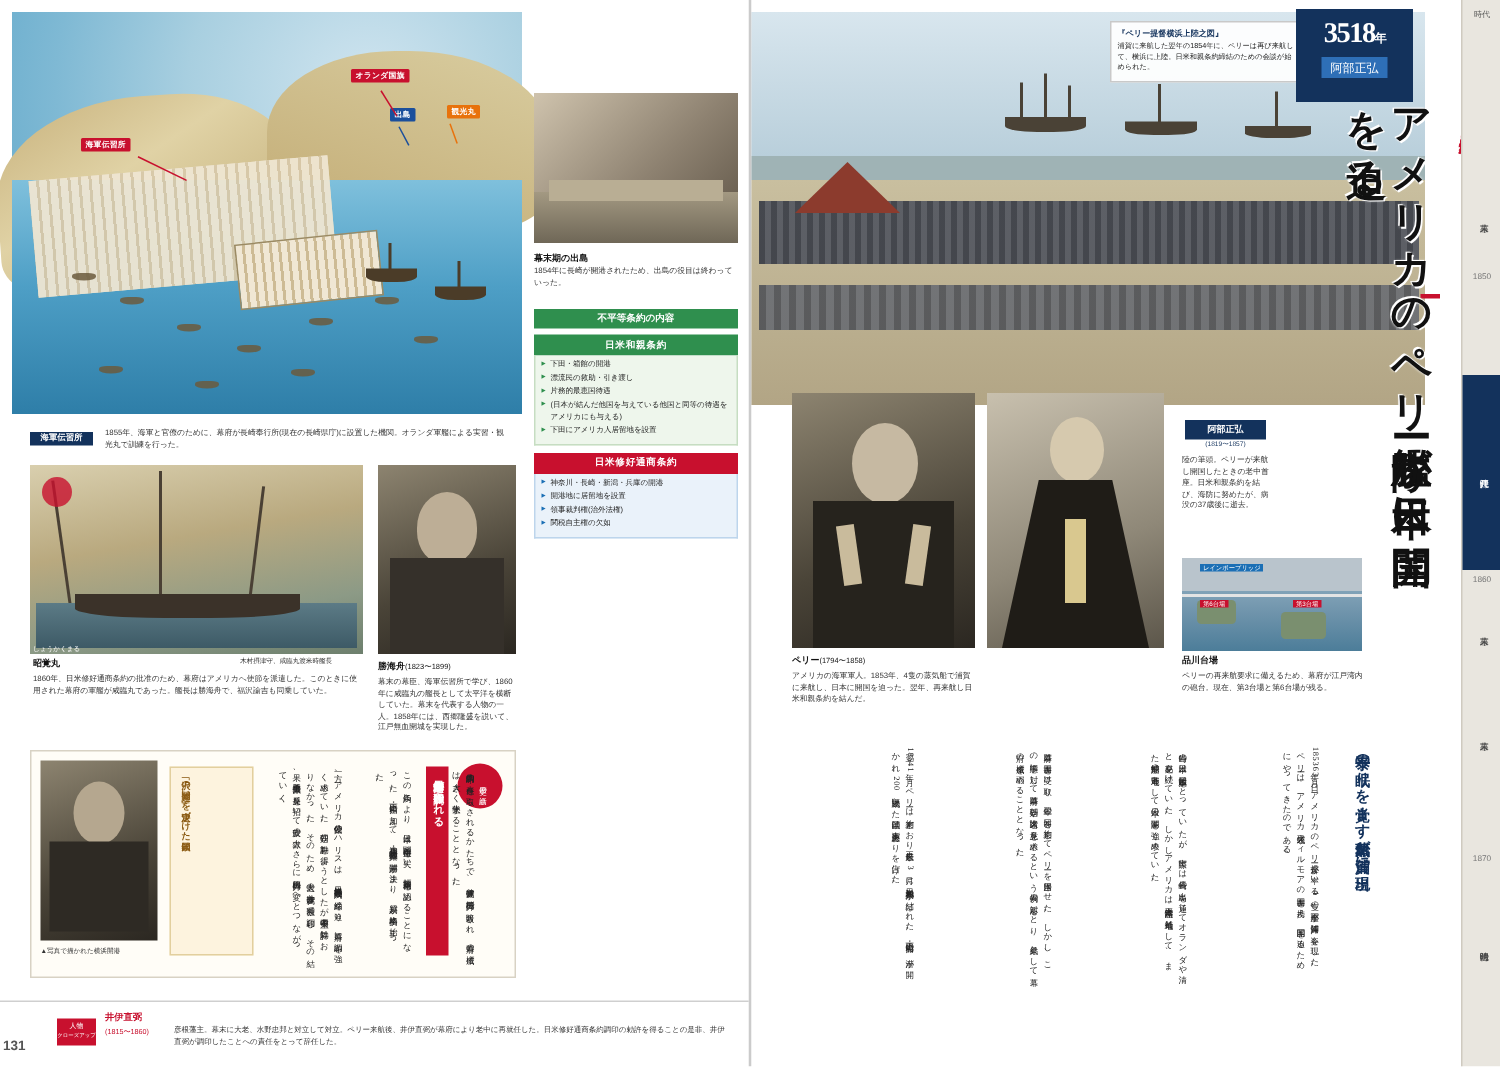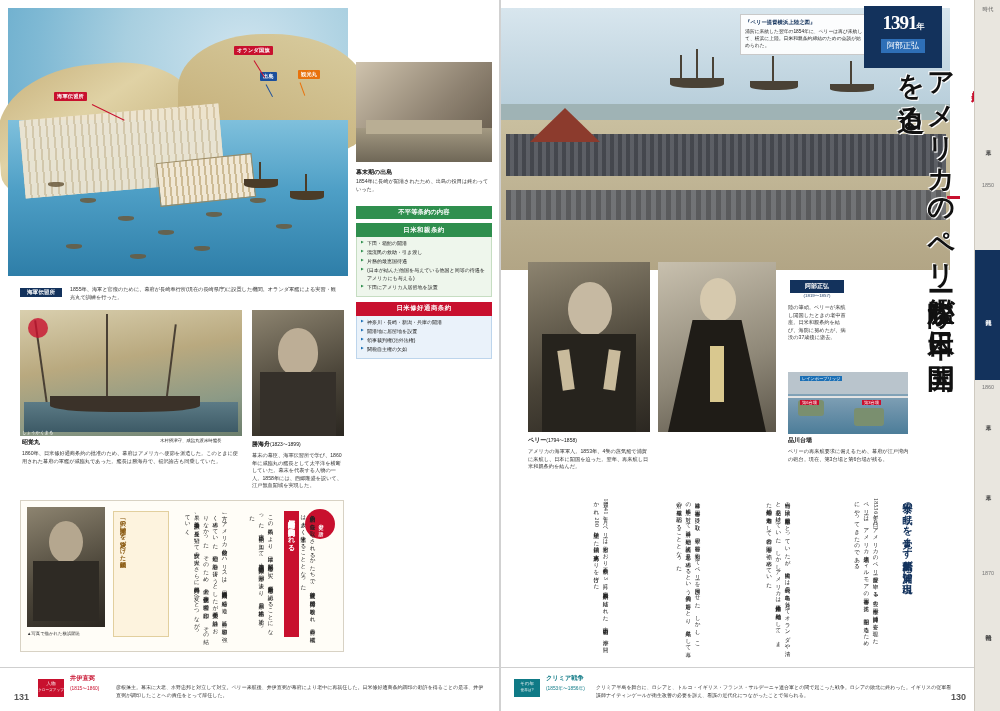--- a/index.html
+++ b/index.html
@@ -312,21 +312,21 @@
       <div class="tanbox" style="position:absolute;left:92px;top:10px;width:56px;height:126px;padding:4px">
         <div class="vert" style="font-size:6px;font-weight:bold;color:#8a5a12;height:118px">「沢の間違い」を決定づけた鎖国</div>
       </div>
 
       <div class="vcol" style="position:absolute;left:152px;top:10px;width:56px;height:126px">一方、アメリカ公使館のハリスは、日米修好通商条約の締結を迫り、幕府に調印を強く求めていた。朝廷の勅許を得ようとしたが孝明天皇の勅許はおりなかった。そのため、大老の井伊直弼は独断で調印し、その結果、尊王攘夷派の反発を招いて安政の大獄、さらに桜田門外の変へとつながっていく。</div>
       <div class="vcol" style="position:absolute;left:208px;top:10px;width:46px;height:126px">この条約により、日本は関税自主権を失い、領事裁判権を認めることになった。下田・箱館に加えて、神奈川・長崎・新潟・兵庫の開港が決まり、貿易が本格的に始まった。</div>
       <div class="vcol" style="position:absolute;left:254px;top:10px;width:42px;height:126px">条約調印の責任を取らされるかたちで、井伊直弼は桜田門外で暗殺され、幕府の権威は大きく失墜することとなった。</div>
     </div>
 
     <div class="footer">
-      <div class="pgnum" style="left:14px">131</div>
+      <div class="pgnum" style="left:2px">131</div>
       <div class="ftag" style="left:38px">
         <span>人物</span><br><span style="font-size:3.6px">クローズアップ</span>
       </div>
       <div class="ftitle" style="left:70px;bottom:28px">井伊直弼</div>
       <div class="smallcap" style="left:70px;bottom:19px;color:#c8102e">(1815〜1860)</div>
       <div class="fbody" style="left:116px;bottom:12px;width:372px">彦根藩主。幕末に大老、水野忠邦と対立して対立。ペリー来航後、井伊直弼が幕府により老中に再就任した。日米修好通商条約調印の勅許を得ることの是非、井伊直弼が調印したことへの責任をとって辞任した。</div>
     </div>
   </div>
 
   <div class="page-right">
@@ -355,21 +355,21 @@
       <div style="position:absolute;left:6px;top:182px;width:440px;height:30px;background:repeating-linear-gradient(90deg,#3a3f4c 0 5px,#595f6d 5px 10px);opacity:.75"></div>
       <div style="position:absolute;left:30px;top:100px;width:70px;height:34px;background:#8c3b2d;clip-path:polygon(0 100%,50% 0,100% 100%)"></div>
     </div>
 
     <div style="position:absolute;left:240px;top:14px;width:128px;background:rgba(255,255,255,.92);border:1px solid #c9c9c9;padding:4px">
       <div style="font-size:5.4px;font-weight:bold;color:#13325c">『ペリー提督横浜上陸之図』</div>
       <div style="font-size:4.8px;line-height:1.5;margin-top:2px">浦賀に来航した翌年の1854年に、ペリーは再び来航して、横浜に上陸。日米和親条約締結のための会談が始められた。</div>
     </div>
 
     <div class="eratag">
-      <div class="y"><span style="font-size:19px">1391</span><span>年</span></div>
+      <div class="y"><span style="font-size:19px">3518</span><span>年</span></div>
       <div class="e">阿部正弘</div>
     </div>
 
     <div class="kurofune">黒船来航</div>
     <div class="headline">アメリカのペリー艦隊が日本に開国を迫る</div>
 
     <div class="navy-badge" style="right:40px;top:196px;writing-mode:vertical-rl;text-orientation:upright;background:#c8102e">最重要</div>
 
     <div class="img photo-dark" style="left:28px;top:262px;width:122px;height:170px">
       <div style="position:absolute;left:40px;top:20px;width:44px;height:54px;border-radius:50%;background:#c6b9a2"></div>
@@ -402,29 +402,20 @@
     <div class="cap" style="left:288px;top:448px;width:122px">ペリーの再来航要求に備えるため、幕府が江戸湾内の砲台。現在、第3台場と第6台場が残る。</div>
 
     <div style="position:absolute;left:14px;top:496px;width:400px;height:158px">
       <div class="vert" style="position:absolute;right:0;top:0;height:150px;font-size:10px;font-weight:bold;color:#13325c">泰平の眠りを覚ます蒸気船が浦賀に出現</div>
       <div class="vcol" style="position:absolute;right:34px;top:2px;width:86px;height:150px">1853年6月3日、アメリカのペリー提督が率いる4隻の軍艦が浦賀沖に姿を現した。ペリーは、アメリカ大統領フィルモアの国書を携え、開国を迫るためにやってきたのである。</div>
       <div class="vcol" style="position:absolute;right:122px;top:2px;width:88px;height:150px">当時の日本は鎖国政策をとっていたが、実際には長崎の出島を通じてオランダや清と交易を続けていた。しかしアメリカは太平洋航路の補給地として、また捕鯨船の寄港地として日本の開港を強く求めていた。</div>
       <div class="vcol" style="position:absolute;right:212px;top:2px;width:90px;height:150px">幕府は国書を受け取り、翌年の回答を約束してペリーを帰国させた。しかし、この事態に対して幕府は朝廷や諸大名に意見を求めるという異例の対応をとり、結果として幕府の権威を弱めることとなった。</div>
       <div class="vcol" style="position:absolute;right:304px;top:2px;width:90px;height:150px">翌1854年1月、ペリーは約束どおり再来航し、3月に日米和親条約が結ばれた。下田・箱館の2港が開かれ、200年以上続いた鎖国は事実上終わりを告げた。</div>
     </div>
 
-    <div class="footer">
-      <div class="ftag teal" style="left:14px">
-        <span>その年</span><br><span style="font-size:3.6px">世界は?</span>
-      </div>
-      <div class="ftitle teal" style="left:46px;bottom:28px">クリミア戦争</div>
-      <div class="smallcap" style="left:46px;bottom:19px;color:#0f7a86">(1853年〜1856年)</div>
-      <div class="fbody" style="left:96px;bottom:12px;width:356px">クリミア半島を舞台に、ロシアと、トルコ・イギリス・フランス・サルデーニャ連合軍との間で起こった戦争。ロシアの敗北に終わった。イギリスの従軍看護師ナイティンゲールが衛生改善の必要を訴え、看護の近代化につながったことで知られる。</div>
-      <div class="pgnum" style="right:34px">130</div>
-    </div>
 
     <div class="rail">
       <div style="position:absolute;top:6px;left:0;width:26px;text-align:center;font-size:5.4px;color:#555">時代</div>
       <div class="seg" style="top:110px;height:70px">幕末</div>
       <div class="yr" style="position:absolute;top:182px;left:0;width:26px;text-align:center">1850</div>
       <div class="seg active" style="top:250px;height:130px">江戸時代</div>
       <div class="seg" style="top:390px;height:60px">幕末</div>
       <div class="yr" style="position:absolute;top:384px;left:0;width:26px;text-align:center">1860</div>
       <div class="seg" style="top:460px;height:60px">幕末</div>
       <div class="yr" style="position:absolute;top:570px;left:0;width:26px;text-align:center">1870</div>

